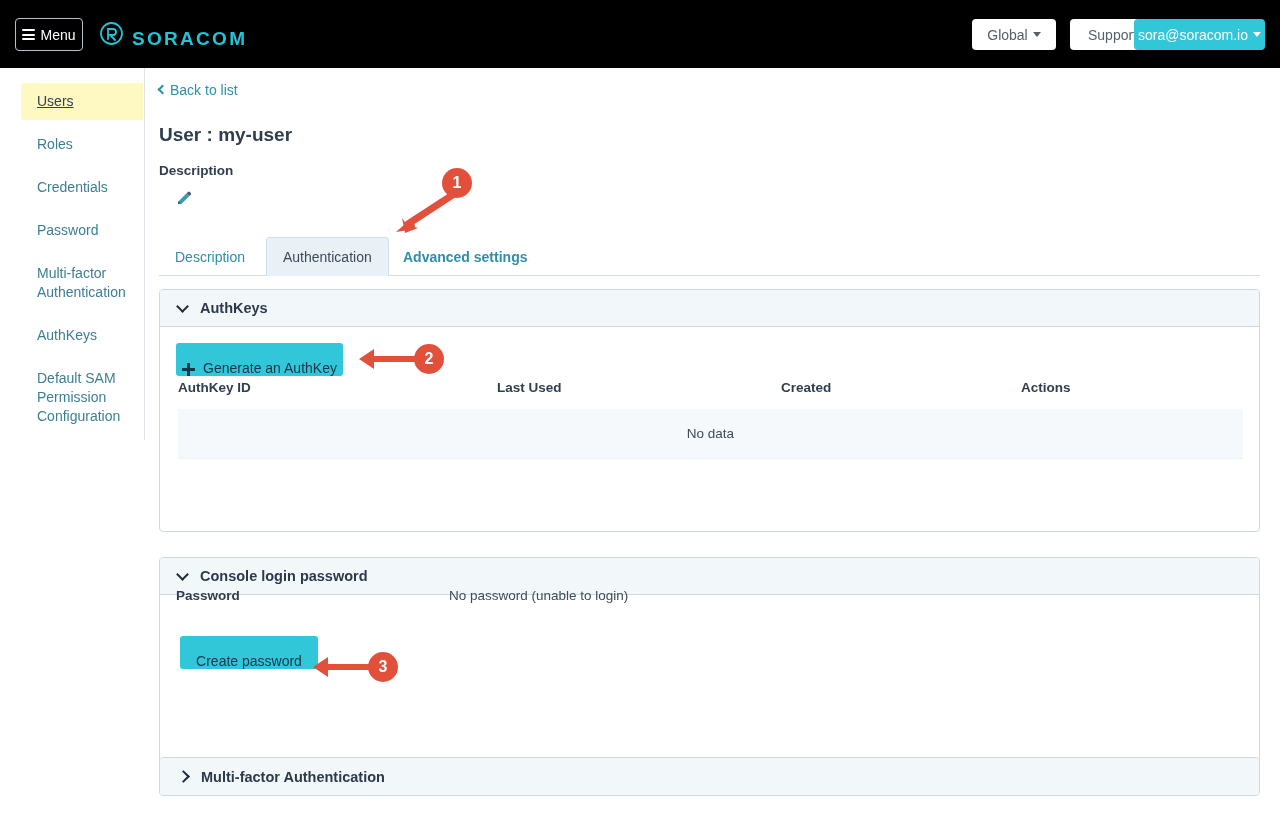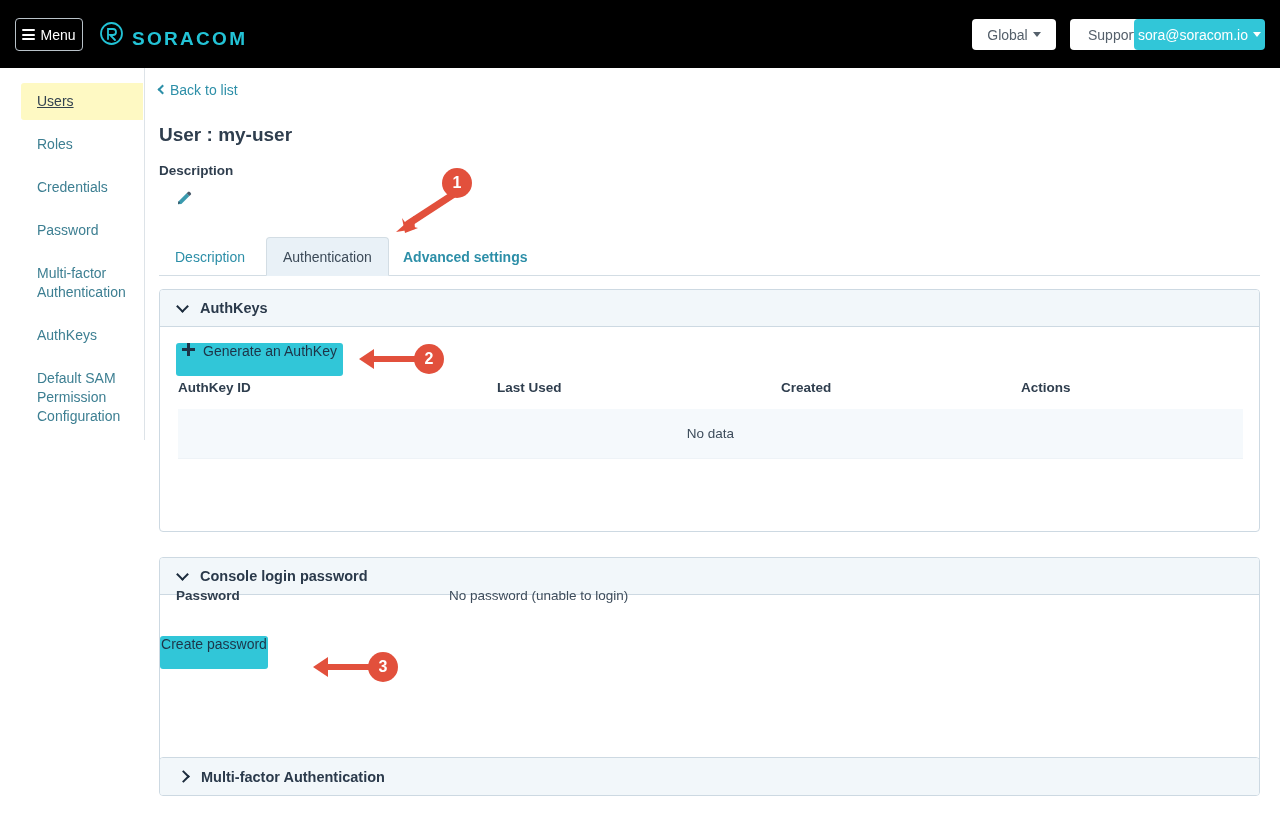--- a/index.html
+++ b/index.html
@@ -140,21 +140,21 @@
   }
   .chev-right {
     width: 9px; height: 9px;
     border-right: 2.6px solid #1c2b3c; border-top: 2.6px solid #1c2b3c;
     transform: rotate(45deg); margin-left: 1px;
   }
 
   .teal-btn {
     background: #31c6d8; border: none; border-radius: 3px;
     color: #1d3448; font-size: 14px; cursor: pointer;
-    display: inline-flex; align-items: flex-start; justify-content: center; gap: 8px;
+    display: inline-flex; align-items: flex-end; justify-content: center; gap: 8px;
     font-family: "Liberation Sans", sans-serif;
   }
   .plus {
     position: relative; width: 13px; height: 13px; display: inline-block;
   }
   .plus::before, .plus::after {
     content: ""; position: absolute; background: #1d3448;
   }
   .plus::before { left: 0; top: 5px; width: 13px; height: 3px; }
   .plus::after { left: 5px; top: 0; width: 3px; height: 13px; }
@@ -314,21 +314,21 @@
 
   <div class="panel" style="top:489px; height:238px;">
     <div class="panel-head">
       <span class="chev-down"></span>
       <span>Console login password</span>
     </div>
 
     <div id="pw-label">Password</div>
     <div id="pw-value">No password (unable to login)</div>
 
-    <button class="teal-btn" style="position:absolute; left:0; top:78px; width:108px; height:33px;">
+    <button class="teal-btn" style="position:absolute; left:20px; top:78px; width:138px; height:33px;">
       <span>Create password</span>
     </button>
   </div>
 
   <div class="panel" style="top:689px; height:39px;">
     <div class="panel-head collapsed" style="height:37px;">
       <span class="chev-right"></span>
       <span>Multi-factor Authentication</span>
     </div>
   </div>

